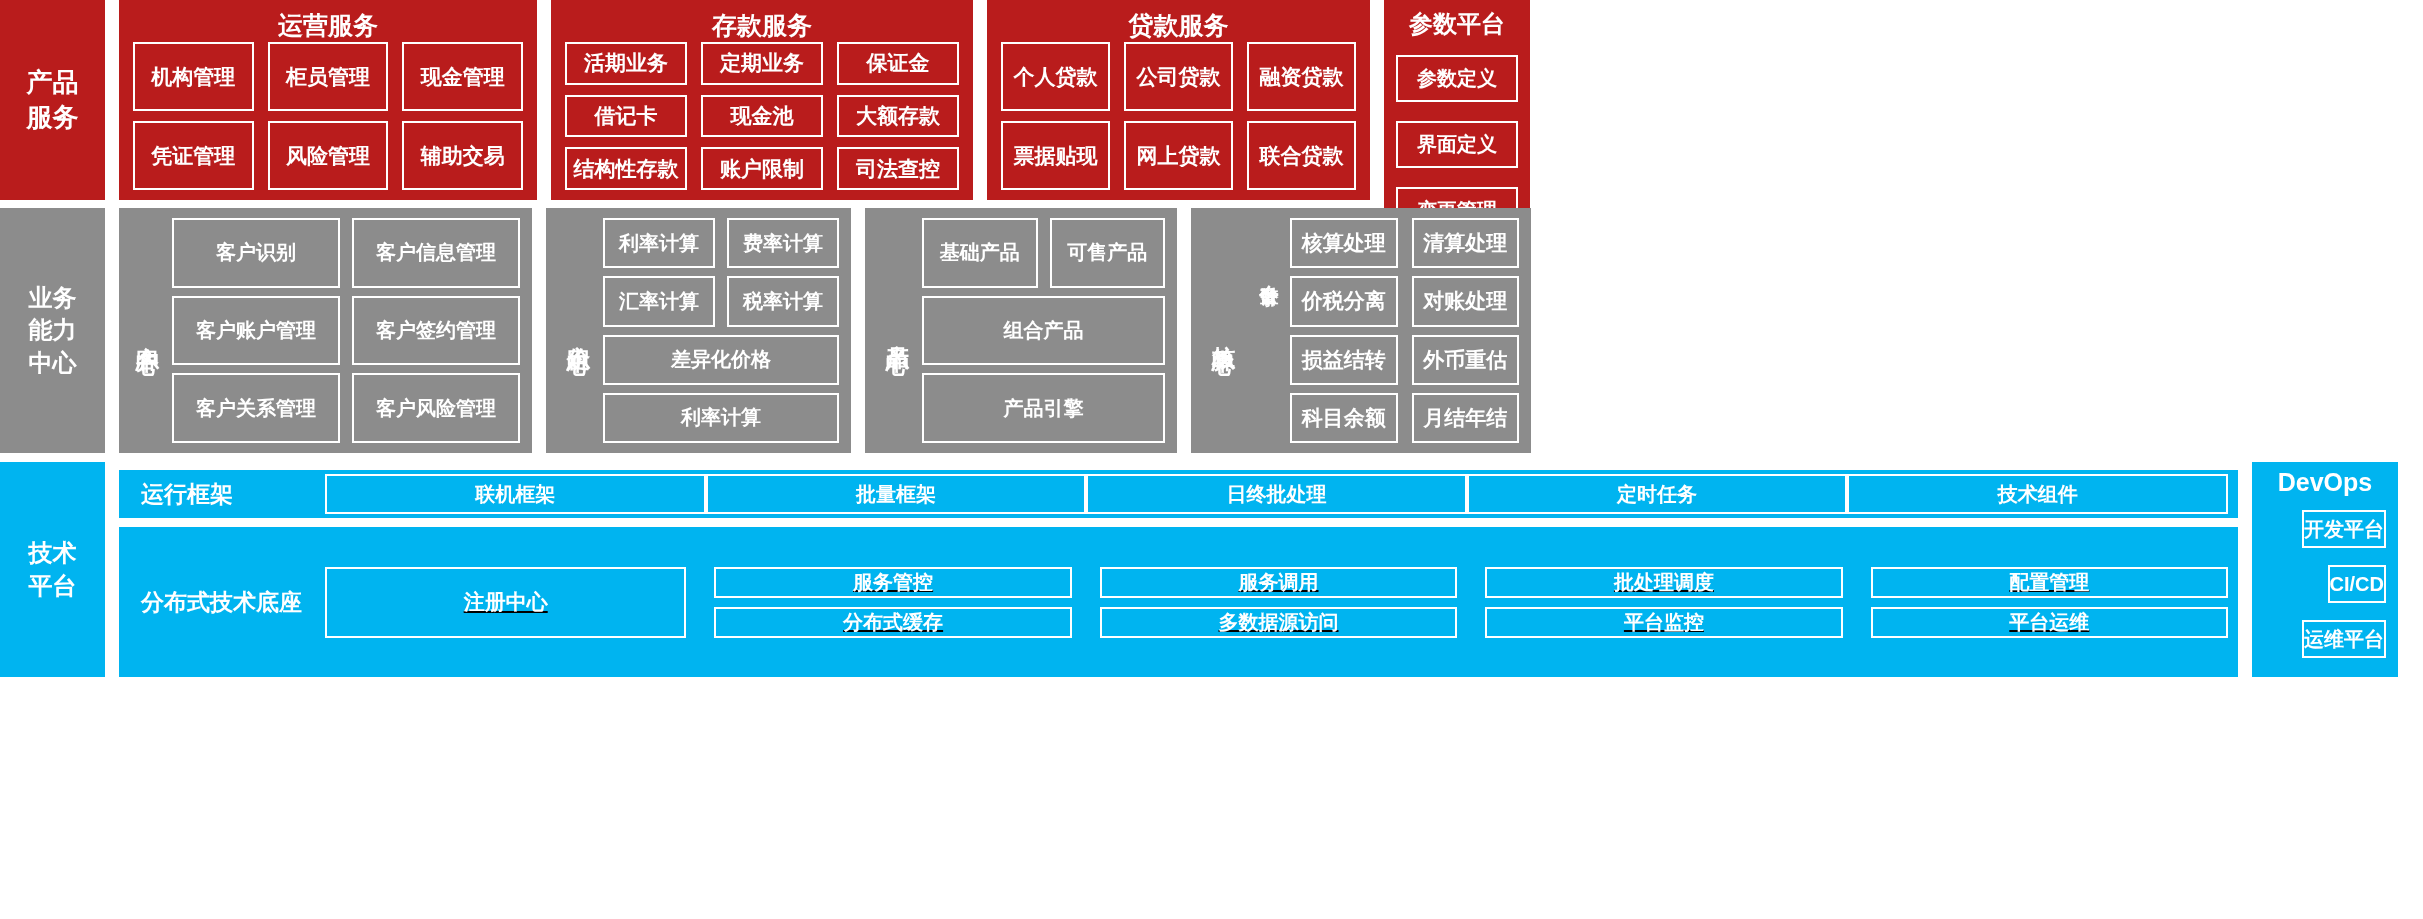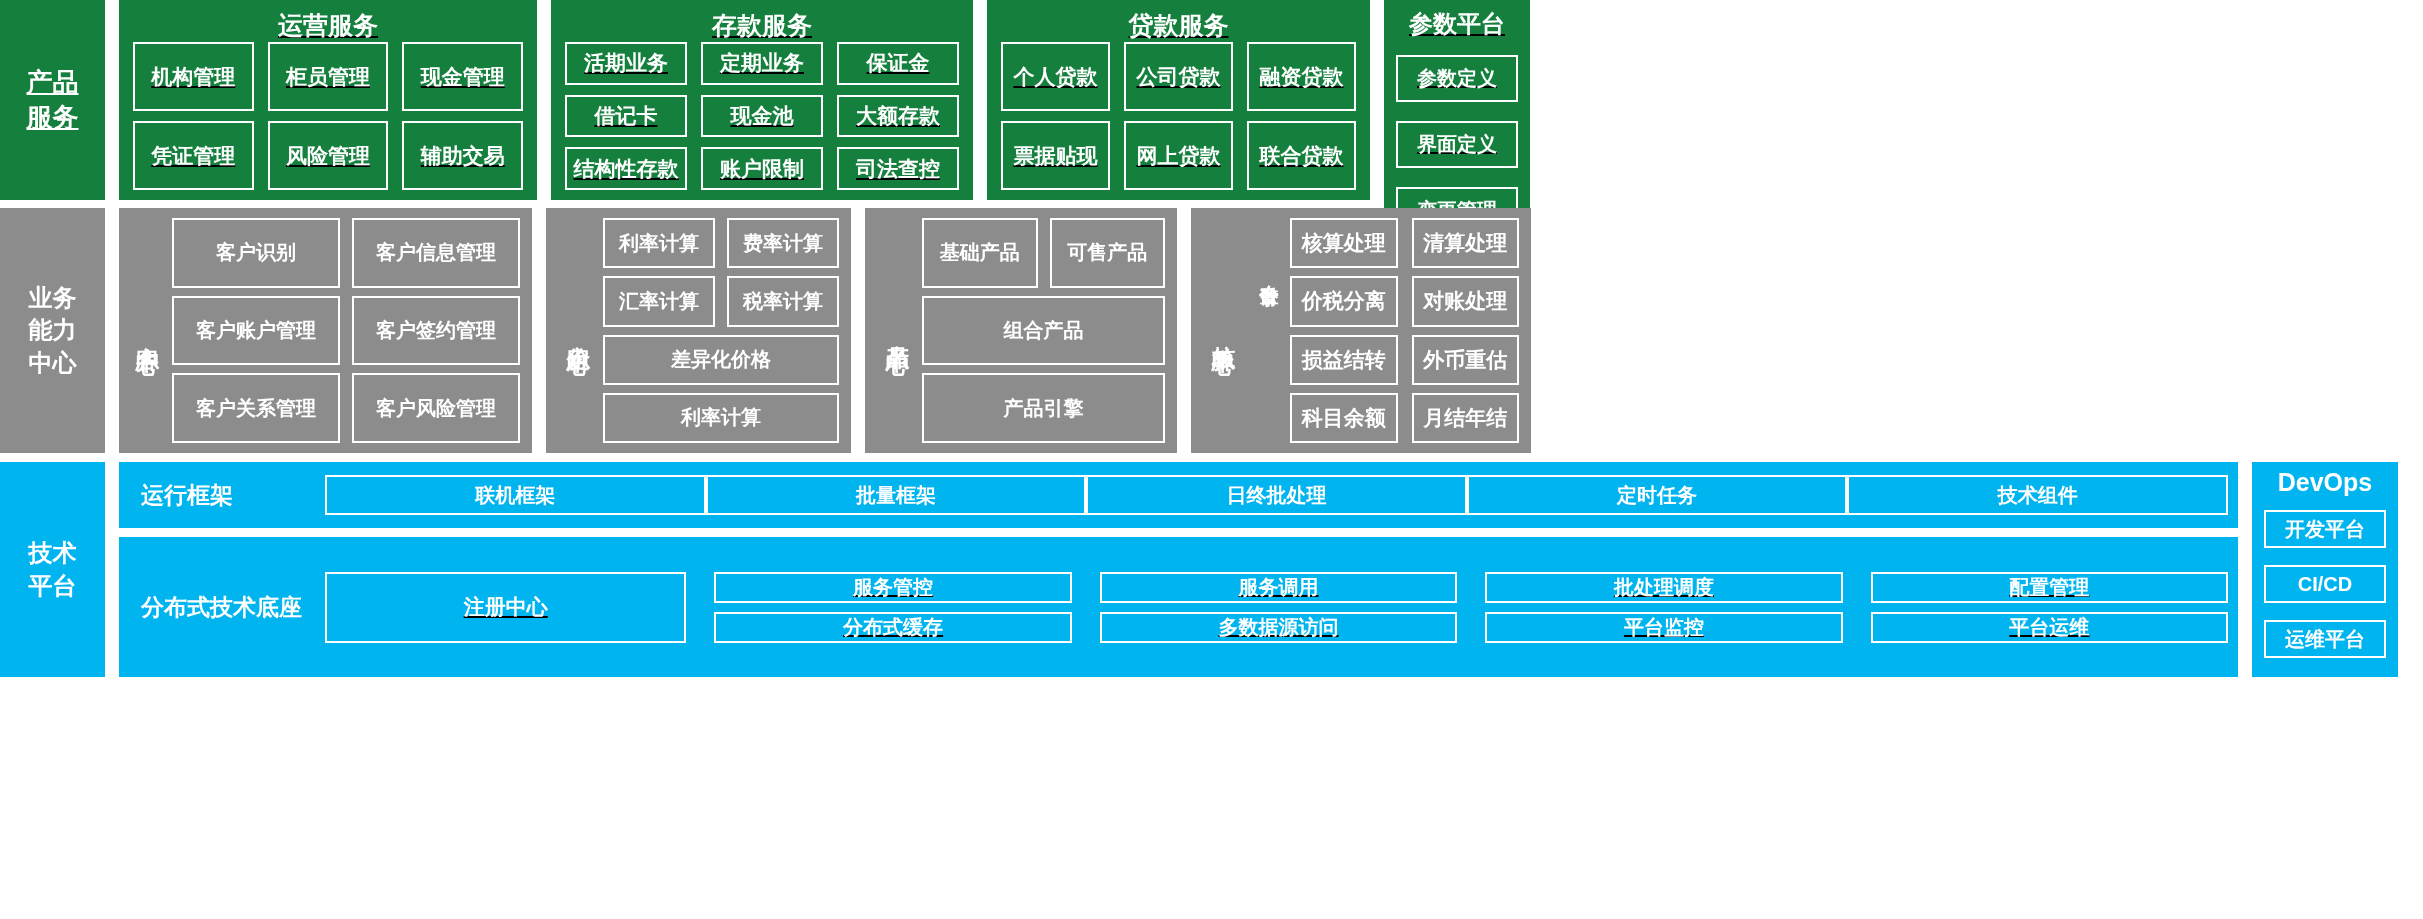--- a/index.html
+++ b/index.html
@@ -37,21 +37,21 @@
     align-items: center;
     justify-content: center;
     text-align: center;
     line-height: 1.35;
     white-space: pre-line;
     box-sizing: border-box;
     flex: 0 0 auto;
   }
 
   
-  .teal      { background: #15803d; text-decoration: underline; }
+  .teal      { background: #b91c1c; }
   .gray      { background: #8C8C8C; }
   .brightblue{ background: #00B4F0; }
 
   
   .cell {
     border: 2px solid #ffffff;
     color: #ffffff;
     display: flex;
     align-items: center;
     justify-content: center;
@@ -188,21 +188,21 @@
     width: 2119px;
     gap: 9px;
   }
   .tech-band {
     display: flex;
     align-items: center;
     box-sizing: border-box;
     padding: 8px 10px;
     gap: 16px;
   }
-  #tech-run  { height: 66px; }
+  #tech-run  { height: 48px; margin-top: 8px; }
   #tech-base { flex: 1 1 auto; }
 
   .tech-label {
     color: #ffffff;
     font-weight: bold;
     font-size: 23px;
     flex: 0 0 auto;
     width: 180px;
     padding-left: 12px;
     box-sizing: border-box;
@@ -232,20 +232,21 @@
   }
   #devops .grp-title { font-size: 25px; padding-top: 6px; }
   #devops .side-body {
     flex: 1 1 auto;
     display: flex;
     flex-direction: column;
     justify-content: space-evenly;
     padding: 4px 12px 10px 12px;
     gap: 8px;
     box-sizing: border-box;
+    align-items: flex-end;
   }
   #devops .cell { font-size: 20px; height: 38px; flex: 0 0 auto; }
 </style>
 </head>
 <body>
 
 <div class="page">
 
   <div class="band" id="row1">
 

